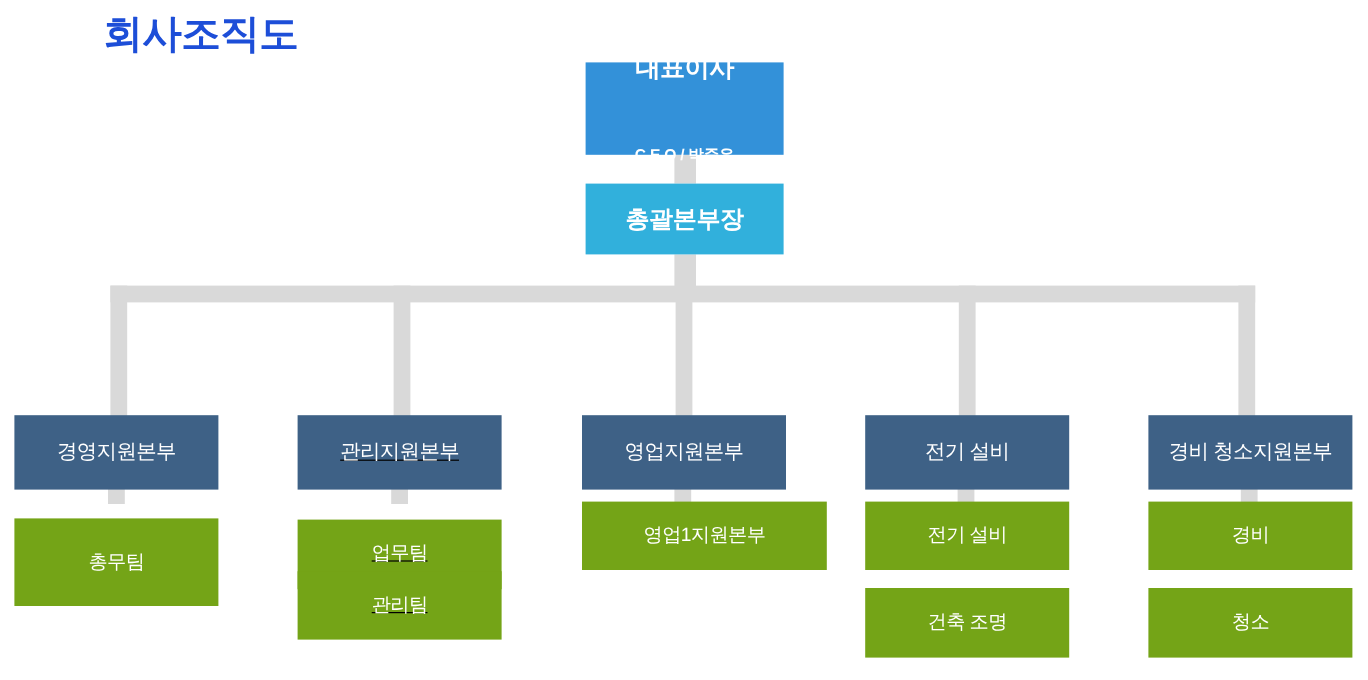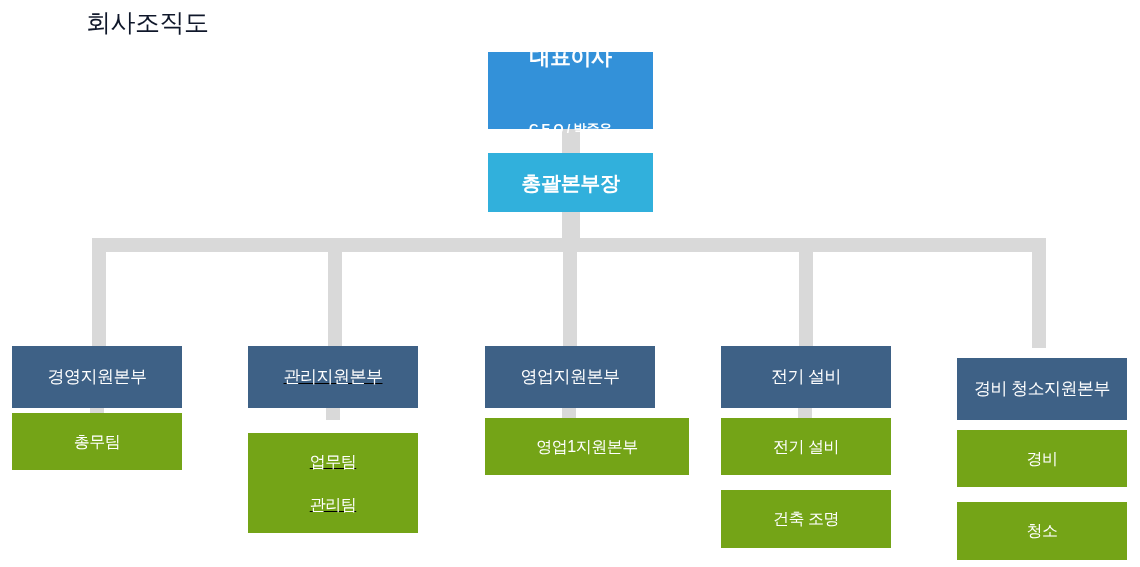--- a/index.html
+++ b/index.html
@@ -15,23 +15,23 @@
     width: 1140px;
     height: 567px;
     background: #ffffff;
     overflow: hidden;
   }
   
   .chart-title {
     position: absolute;
     left: 86px;
     top: 6px;
-    font-size: 25px;
-    font-weight: normal;
-    color: #0f172a;
+    font-size: 33px;
+    font-weight: bold;
+    color: #1d4ed8;
     letter-spacing: -0.5px;
     white-space: nowrap;
   }
   
   .conn {
     position: absolute;
     background: #d9d9d9;
   }
   
   .node {
@@ -120,21 +120,21 @@
   </div>
 
   <div class="node node-gm" style="left:488px; top:153px; width:165px; height:59px;">
     <div class="node-title">총괄본부장</div>
   </div>
 
   <div class="branch-col" style="left:12px; width:170px;">
     <div class="node node-dept" style="position:relative; left:0; top:0; width:170px; height:62px;">
       <div class="node-title">경영지원본부</div>
     </div>
-    <div class="node node-team" style="position:relative; left:0; top:5px; width:170px; height:57px;">
+    <div class="node node-team" style="position:relative; left:0; top:24px; width:170px; height:73px;">
       <div class="node-title">총무팀</div>
     </div>
   </div>
 
   <div class="branch-col" style="left:248px; width:170px;text-decoration:underline;">
     <div class="node node-dept" style="position:relative; left:0; top:0; width:170px; height:62px;">
       <div class="node-title">관리지원본부</div>
     </div>
     <div class="node node-team" style="position:relative; left:0; top:25px; width:170px; height:58px;">
       <div class="node-title">업무팀</div>
@@ -158,21 +158,21 @@
       <div class="node-title">전기 설비</div>
     </div>
     <div class="node node-team" style="position:relative; left:0; top:10px; width:170px; height:57px;">
       <div class="node-title">전기 설비</div>
     </div>
     <div class="node node-team" style="position:relative; left:0; top:25px; width:170px; height:58px;">
       <div class="node-title">건축 조명</div>
     </div>
   </div>
 
-  <div class="branch-col" style="left:957px; width:158px;margin-top:12px;">
+  <div class="branch-col" style="left:957px; width:158px;">
     <div class="node node-dept" style="position:relative; left:0; top:0; width:170px; height:62px;">
       <div class="node-title">경비 청소지원본부</div>
     </div>
     <div class="node node-team" style="position:relative; left:0; top:10px; width:170px; height:57px;">
       <div class="node-title">경비</div>
     </div>
     <div class="node node-team" style="position:relative; left:0; top:25px; width:170px; height:58px;">
       <div class="node-title">청소</div>
     </div>
   </div>

